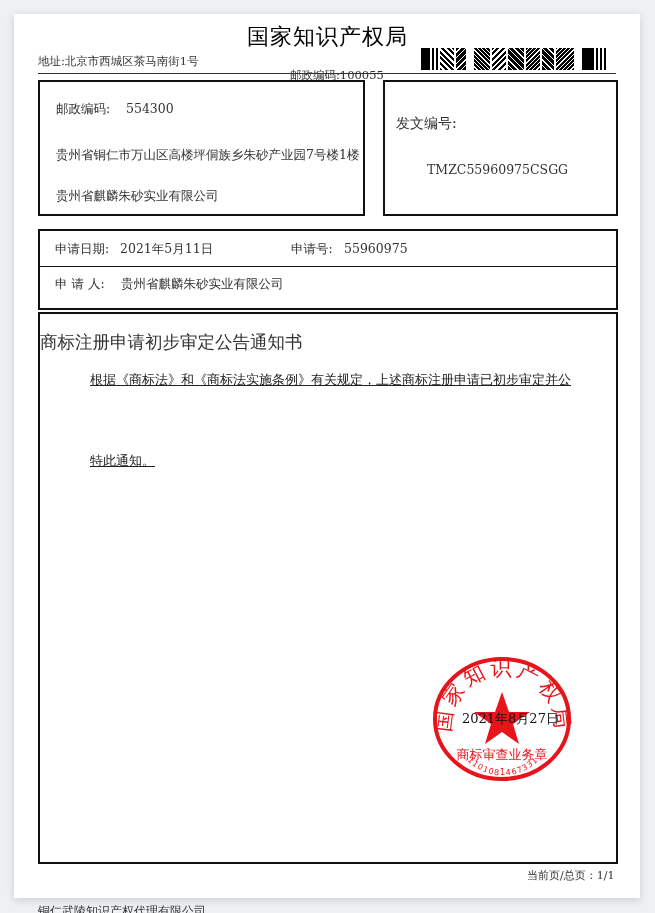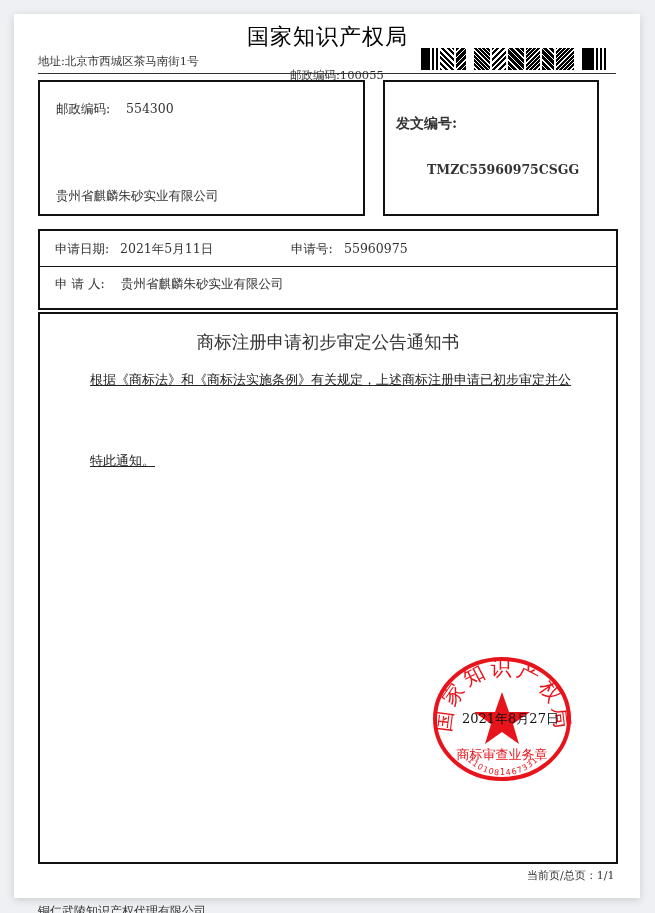--- a/index.html
+++ b/index.html
@@ -21,26 +21,26 @@
     font-family:"DejaVu Sans","Liberation Sans",sans-serif; letter-spacing:1px;
     white-space:nowrap;
   }
   .addr { left:38px; top:54px; font-size:11.5px; color:#333; white-space:nowrap; }
   .postcode { left:290px; top:54px; font-size:11.5px; color:#333; white-space:nowrap;margin-top:14px; }
   .barcode { left:421px; top:48px; width:193px; height:22px; display:flex; align-items:stretch; gap:2px; }
   .barcode span { background:#000; display:block; }
   .hr1 { left:38px; top:73px; width:578px; height:0; border-top:1.5px solid #333; }
   .box { border:2px solid #111; box-sizing:border-box; }
   .box-recipient { left:38px; top:80px; width:327px; height:136px;padding-left:40px; }
-  .box-docno { left:383px; top:80px; width:216px; height:136px;font-weight:bold; }
+  .box-docno { left:383px; top:80px; width:235px; height:136px; }
   .box-info { left:38px; top:229px; width:580px; height:81px; }
   .info-divider { left:0; top:35px; width:100%; border-top:1.5px solid #111; }
   .box-main { left:38px; top:312px; width:580px; height:552px; }
   .t13 { font-size:12.5px; white-space:nowrap; color:#333; }
-  .main-title { left:0; width:100%; top:16px; text-align:center; font-size:17.5px; color:#333; }
+  .main-title { left:0; width:100%; top:16px; text-align:left; font-size:17.5px; color:#333; }
   .para { font-size:13px; color:#222; white-space:nowrap;text-decoration:underline; }
   .stamp { left:432px; top:656px; width:140px; height:126px; }
   .stamp-date { left:462px; top:710px; font-size:13px; color:#111; white-space:nowrap; }
   .footer-agent { left:38px; top:864px; font-size:12px; color:#333; white-space:nowrap;margin-top:39px; }
   .footer-page { left:527px; top:868px; font-size:11px; color:#333; white-space:nowrap; }
 </style>
 </head>
 <body>
 
 <div class="page"></div>
@@ -67,20 +67,21 @@
     <span style="width:2px"></span>
     <span style="width:2px"></span>
     <span style="width:2px"></span>
 </div>
 
 <div class="abs hr1"></div>
 
 <div class="abs box box-recipient">
   <div class="abs t13" style="left:16px;top:19px">邮政编码:</div>
   <div class="abs t13" style="left:86px;top:19px">554300</div>
+  <div class="abs t13" style="left:16px;top:65px">贵州省铜仁市万山区高楼坪侗族乡朱砂产业园7号楼1楼</div>
   <div class="abs t13" style="left:16px;top:106px">贵州省麒麟朱砂实业有限公司</div>
 </div>
 
 <div class="abs box box-docno">
   <div class="abs" style="left:11px;top:33px;font-size:14px;color:#333;white-space:nowrap">发文编号:</div>
   <div class="abs t13" style="left:42px;top:80px">TMZC55960975CSGG</div>
 </div>
 
 <div class="abs box box-info">
   <div class="abs t13" style="left:15px;top:10px">申请日期:</div>

